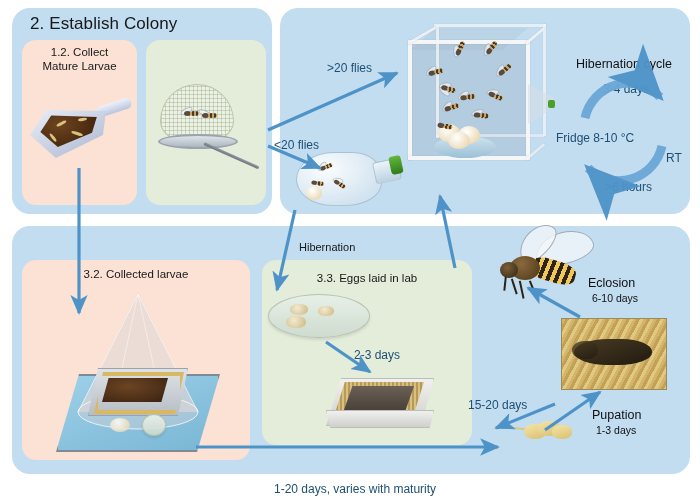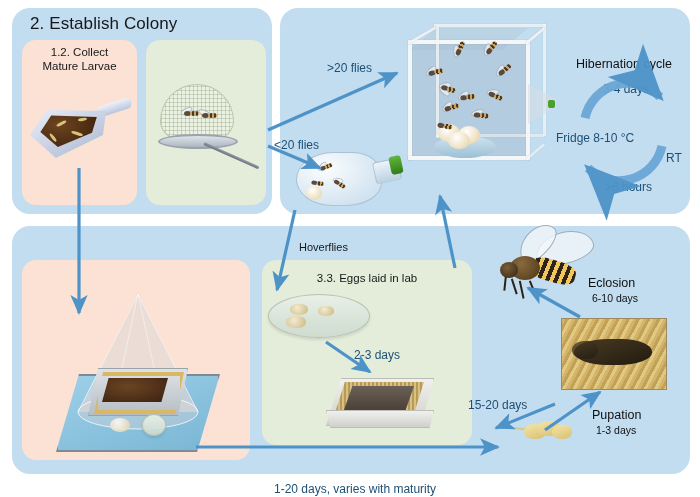--- a/index.html
+++ b/index.html
@@ -252,25 +252,26 @@
 
   <div class="dark-label" style="left:576px;top:57px;">Hibernation cycle</div>
   <div class="arrow-label" style="left:603px;top:82px;">3-4 days</div>
   <div class="arrow-label" style="left:556px;top:131px;">Fridge 8-10 °C</div>
   <div class="arrow-label" style="left:666px;top:131px;margin-top:20px;">RT</div>
   <div class="arrow-label" style="left:605px;top:180px;">&gt;6 hours</div>
 
   <div class="panel" style="left:12px;top:226px;width:678px;height:248px;"></div>
 
   <div class="subpanel sub-peach" style="left:22px;top:260px;width:228px;height:200px;"></div>
+  <div class="sub-title" style="left:22px;top:268px;width:228px;">3.2. Collected larvae</div>
 
   <div class="subpanel sub-green" style="left:262px;top:260px;width:210px;height:185px;"></div>
   <div class="sub-title" style="left:262px;top:272px;width:210px;">3.3. Eggs laid in lab</div>
 
-  <div class="free-label" style="left:299px;top:241px;">Hoverflies</div>
+  <div class="free-label" style="left:299px;top:241px;">Hibernation</div>
 
   <div class="art" style="left:50px;top:290px;width:180px;height:168px;">
     <div class="tray-base" style="left:6px;top:84px;width:160px;height:74px;
          clip-path:polygon(14% 0%,100% 0%,86% 100%,0% 100%);"></div>
     <div class="cone" style="left:28px;top:2px;"></div>
     <div class="cone-mesh" style="left:28px;top:2px;
          background:repeating-linear-gradient(0deg,rgba(255,255,255,.55) 0 1px,transparent 1px 6px);"></div>
     <svg width="180" height="168" style="position:absolute;left:0;top:0;">
       <ellipse cx="88" cy="122" rx="60" ry="17" fill="rgba(226,216,214,.35)" stroke="rgba(255,255,255,.75)" stroke-width="1"></ellipse>
       <path d="M88 4 L28 122" stroke="rgba(255,255,255,.6)" stroke-width="1" fill="none"></path>

